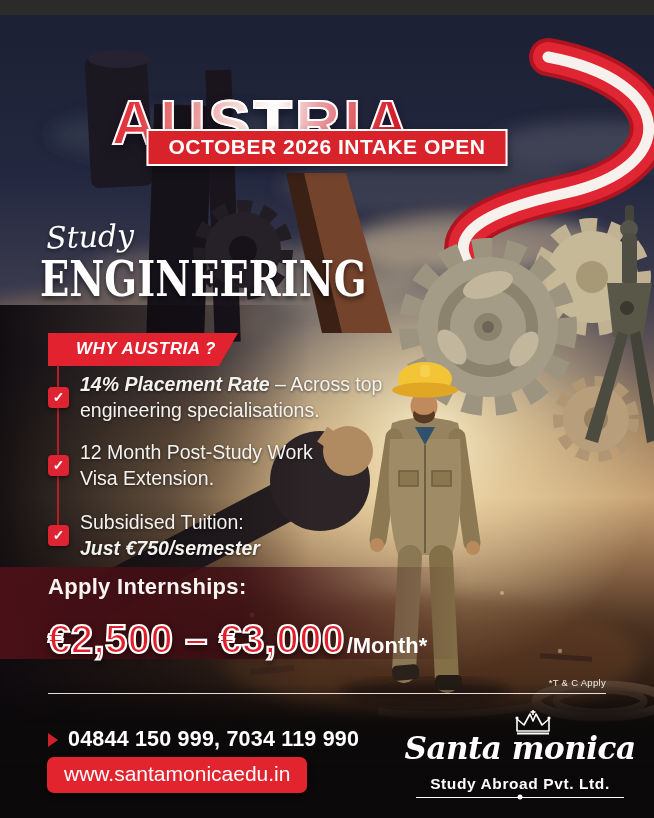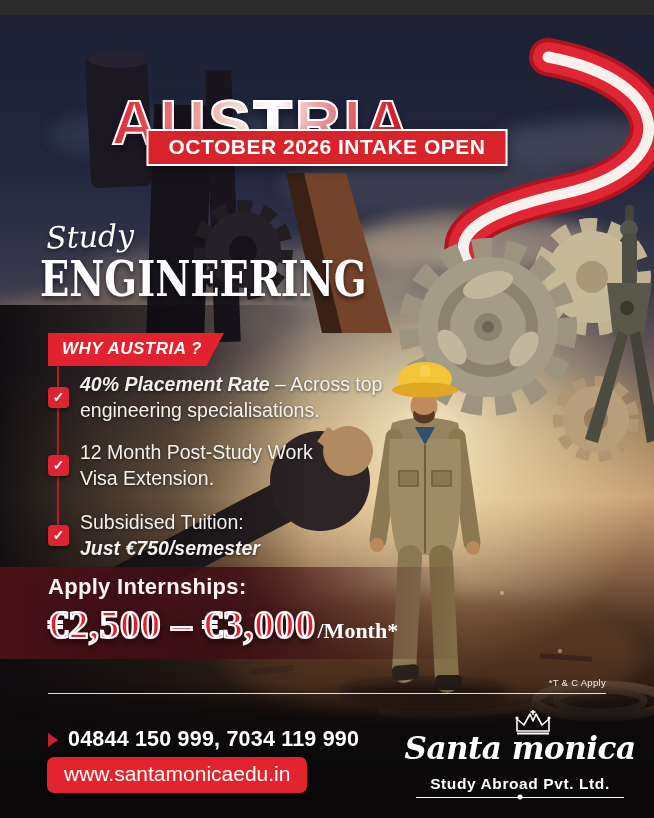--- a/index.html
+++ b/index.html
@@ -27,38 +27,38 @@
          font-family:"DejaVu Serif",serif;font-style:italic;font-size:30px;
          transform:rotate(-2deg);text-shadow:0 2px 4px rgba(0,0,0,.5);}
   .program{position:absolute;top:240px;left:40px;color:#fff;
            font-family:"DejaVu Serif",serif;font-weight:700;font-size:48px;line-height:1;
            letter-spacing:0px;transform:scaleX(.80);transform-origin:left center;
            text-shadow:0 3px 6px rgba(0,0,0,.55);white-space:nowrap;}
 
   
   .why-badge{position:absolute;top:318px;left:48px;background:#e2222f;color:#fff;
              font-size:17px;font-weight:800;font-style:italic;letter-spacing:.5px;
-             padding:6px 22px 7px 14px;clip-path:polygon(0 0,100% 0,90% 100%,0 100%);
+             padding:6px 22px 7px 28px;clip-path:polygon(0 0,100% 0,90% 100%,0 100%);
              white-space:nowrap;}
   .connector{position:absolute;top:350px;left:57px;width:2px;height:169px;background:#b51d27;}
   .check-item{position:absolute;left:48px;display:flex;gap:11px;align-items:center;}
   .ci-1{top:356px;} .ci-2{top:424px;} .ci-3{top:494px;}
   .checkbox{width:21px;height:21px;background:#de2433;border-radius:4px;flex:0 0 auto;
             display:flex;align-items:center;justify-content:center;color:#fff;
             font-size:14px;font-weight:700;box-shadow:0 2px 4px rgba(0,0,0,.5);}
   .ci-text{color:#f4f2ef;font-size:19.5px;line-height:1.34;text-shadow:0 1px 3px rgba(0,0,0,.6);}
   .bi{font-weight:700;font-style:italic;}
   .ln{display:block;}
 
   
   .band{position:absolute;top:552px;left:0;width:478px;height:92px;
         background:linear-gradient(90deg,rgba(76,16,23,.95) 0%,rgba(62,13,19,.82) 50%,rgba(44,10,15,0) 98%);
         padding:7px 0 0 48px;box-sizing:border-box;}
   .band-label{color:#f7f4f1;font-size:22px;font-weight:600;letter-spacing:.3px;}
-  .band-amount{margin-top:1px;white-space:nowrap;font-family:Liberation Serif, serif;}
+  .band-amount{margin-top:17px;white-space:nowrap;}
   .amount{font-size:40px;font-weight:800;letter-spacing:.5px;color:#e01f2b;
           -webkit-text-stroke:2.2px #ffffff;
           filter:drop-shadow(0 3px 3px rgba(0,0,0,.5));}
   .per{font-size:22px;font-weight:600;color:#fff;margin-left:2px;}
 
   
   .tnc{position:absolute;top:662px;right:48px;color:#f0ebe7;font-size:9.5px;letter-spacing:.3px;}
   .sep{position:absolute;top:678px;left:48px;width:558px;height:1.4px;background:rgba(246,241,236,.92);}
 
   
@@ -244,21 +244,21 @@
 
     <div class="study">Study</div>
     <div class="program">ENGINEERING</div>
 
     <div class="why-badge">WHY AUSTRIA ?</div>
     <div class="connector"></div>
 
     <div class="check-item ci-1">
       <span class="checkbox">✓</span>
       <p class="ci-text" style="margin:0;">
-        <span class="bi">40% Placement Rate</span><span> – Across top</span>
+        <span class="bi">14% Placement Rate</span><span> – Across top</span>
         <span class="ln">engineering specialisations.</span>
       </p>
     </div>
 
     <div class="check-item ci-2">
       <span class="checkbox">✓</span>
       <p class="ci-text" style="margin:0;">
         <span class="ln">12 Month Post-Study Work</span>
         <span class="ln">Visa Extension.</span>
       </p>

